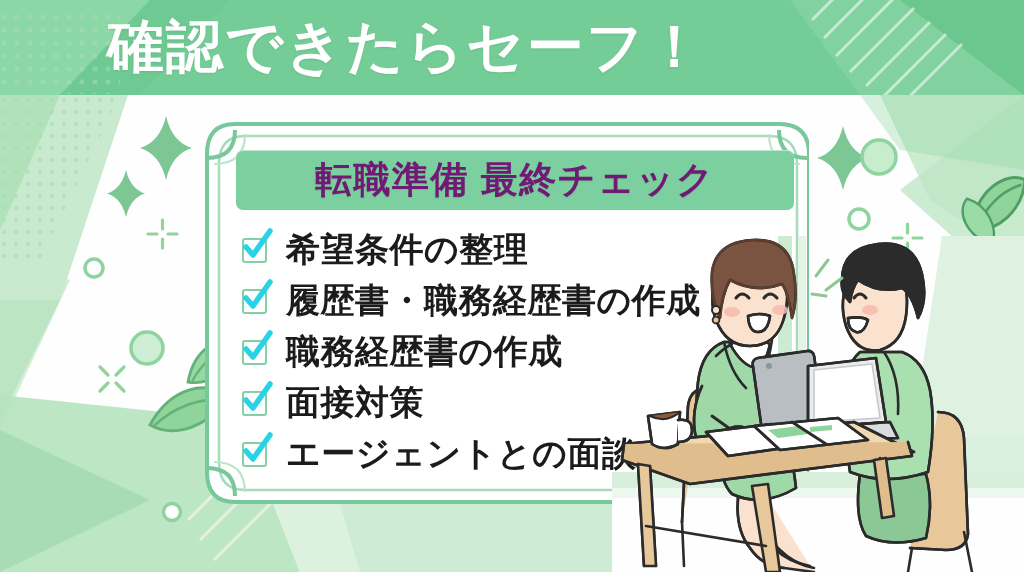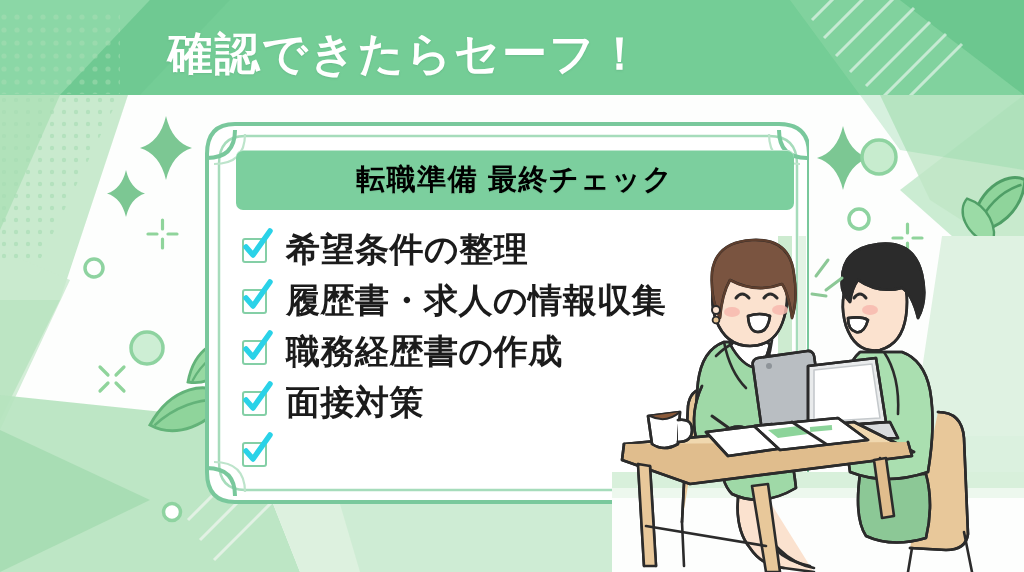--- a/index.html
+++ b/index.html
@@ -26,27 +26,27 @@
 
   
   .banner {
     position: absolute;
     left: 0; top: 0;
     width: 1024px; height: 95px;
     overflow: hidden;
   }
   .banner-title {
     position: absolute;
-    left: 0; top: 6px;
+    left: 0; top: 0;
     width: 812px; height: 95px;
     display: flex;
     align-items: center;
     justify-content: center;
     color: #ffffff;
-    font-size: 45px;
+    font-size: 57px;
     font-weight: 700;
     letter-spacing: 2px;
     text-shadow: 0 1px 2px rgba(90,160,120,0.35);
     white-space: nowrap;
   }
 
   
   .card-frame {
     position: absolute;
     left: 205px; top: 122px;
@@ -59,22 +59,22 @@
     left: 236px; top: 150px;
     width: 558px; height: 60px;
     background: #7ccf9e;
     border-radius: 7px;
     display: flex;
     align-items: center;
     justify-content: center;
     box-shadow: 0 1px 0 rgba(255,255,255,0.5) inset;
   }
   .card-header-text {
-    color: #000000;
-    font-size: 29px;
+    color: #701a75;
+    font-size: 37px;
     font-weight: 700;
     letter-spacing: 1.5px;
     text-shadow: 0 1px 1px rgba(90,160,120,0.30);
     white-space: nowrap;
   }
 
   
   .checklist {
     position: absolute;
     left: 240px; top: 224px;
@@ -293,21 +293,21 @@
       <span class="check-label">希望条件の整理</span>
     </div>
 
     <div class="check-item">
       <span class="checkbox">
         <span class="box"></span>
         <svg class="tick" viewBox="0 0 36 36">
           <path d="M7 19 L14 27 L31 3" fill="none" stroke="#2ad2e8" stroke-width="5.5" stroke-linecap="round" stroke-linejoin="round"></path>
         </svg>
       </span>
-      <span class="check-label">履歴書・求人の情報収集</span>
+      <span class="check-label">履歴書・職務経歴書の作成</span>
     </div>
 
     <div class="check-item">
       <span class="checkbox">
         <span class="box"></span>
         <svg class="tick" viewBox="0 0 36 36">
           <path d="M7 19 L14 27 L31 3" fill="none" stroke="#2ad2e8" stroke-width="5.5" stroke-linecap="round" stroke-linejoin="round"></path>
         </svg>
       </span>
       <span class="check-label">職務経歴書の作成</span>
@@ -323,20 +323,21 @@
       <span class="check-label">面接対策</span>
     </div>
 
     <div class="check-item">
       <span class="checkbox">
         <span class="box"></span>
         <svg class="tick" viewBox="0 0 36 36">
           <path d="M7 19 L14 27 L31 3" fill="none" stroke="#2ad2e8" stroke-width="5.5" stroke-linecap="round" stroke-linejoin="round"></path>
         </svg>
       </span>
+      <span class="check-label">エージェントとの面談</span>
     </div>
 
   </div>
 
   <div class="illustration">
     <svg viewBox="0 0 412 336">
       <defs>
         <clipPath id="illoClip">
             <rect x="0" y="0" width="412" height="336"></rect>
           </clipPath>

